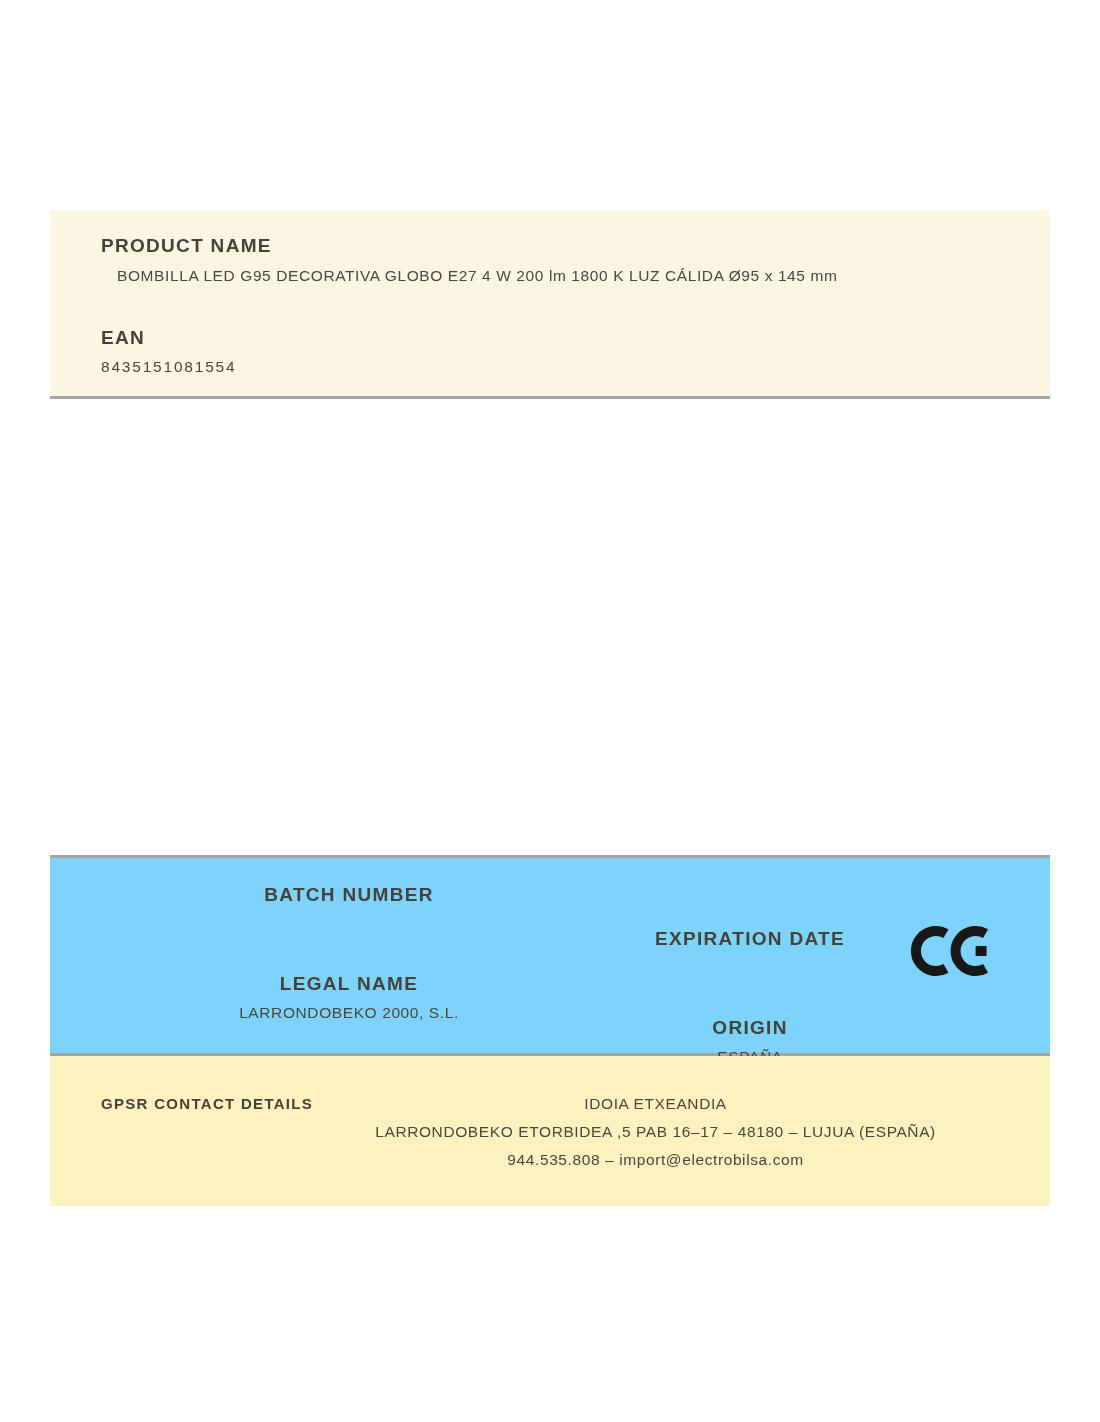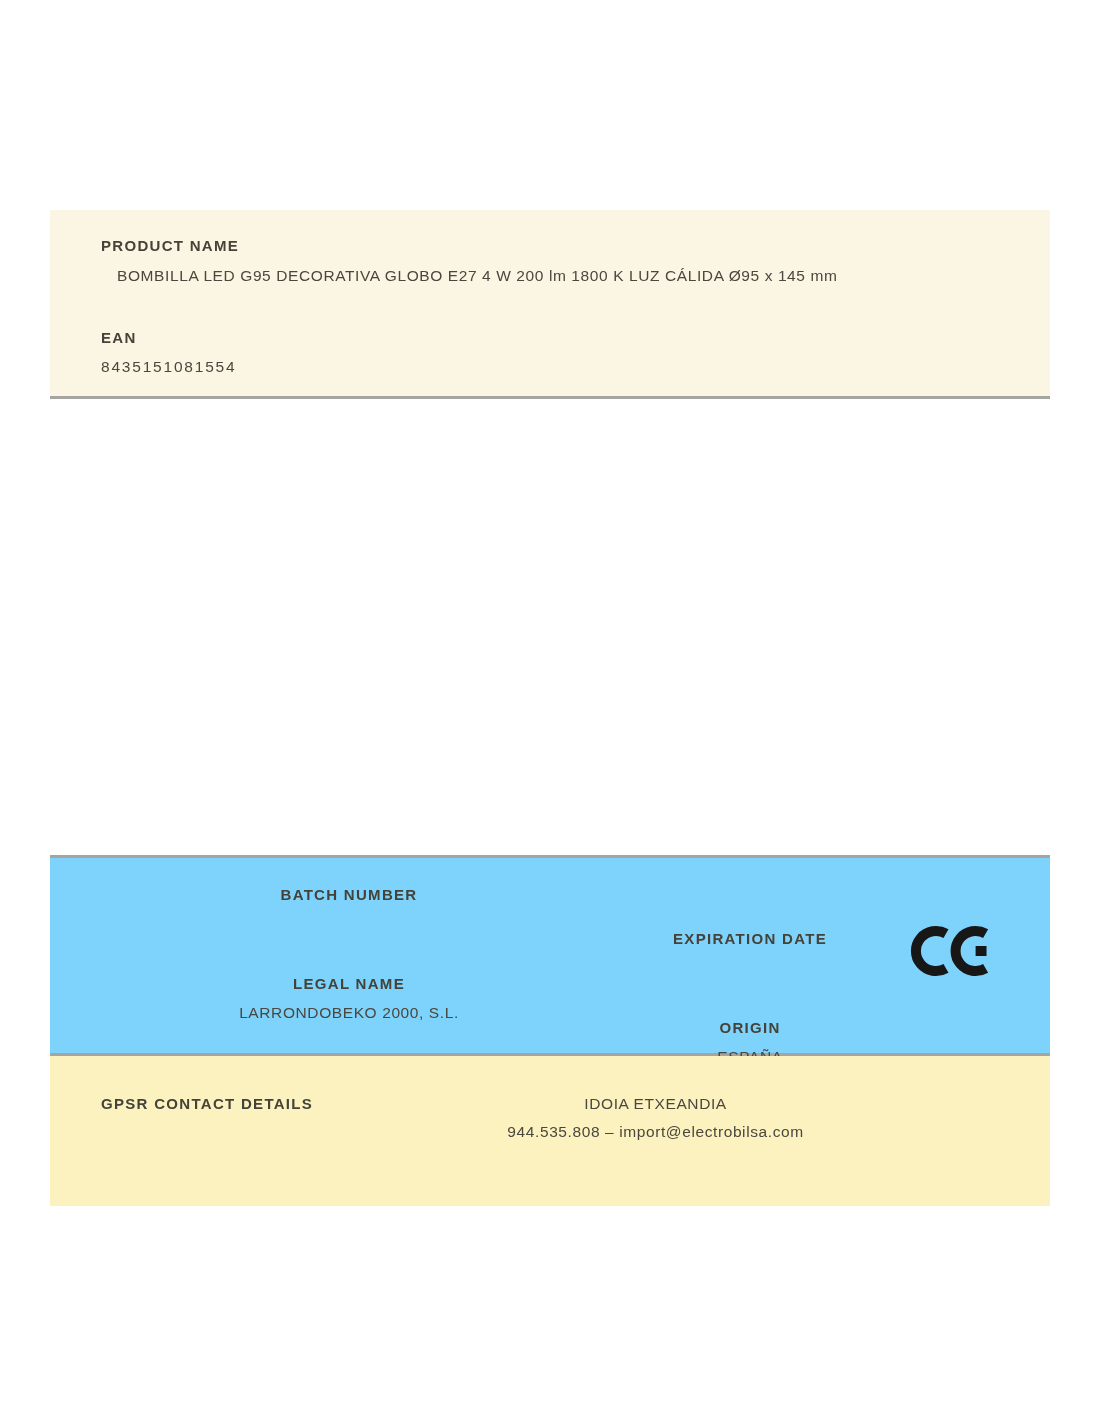--- a/index.html
+++ b/index.html
@@ -24,21 +24,21 @@
   }
   
   #product-panel {
     top: 210px;
     height: 189px;
     background: #FBF6E3;
     border-bottom: 3px solid #A5A5A2;
     padding: 28px 50px 0 51px;
   }
   .h-label {
-    font-size: 15px;
+    font-size: 19px;
     font-weight: 700;
     letter-spacing: 1.3px;
     line-height: 16px;
     color: #454239;
   }
   .v-text {
     font-size: 15.5px;
     font-weight: 400;
     letter-spacing: 0.6px;
     line-height: 17px;
@@ -130,17 +130,18 @@
         <path d="M 83 11.95 A 22 22 0 1 0 83 50.05" fill="none" stroke="#171717" stroke-width="11"></path>
         <path d="M 72 31 H 84" fill="none" stroke="#171717" stroke-width="11"></path>
       </svg>
     </div>
   </section>
 
   <section class="panel" id="gpsr-panel">
     <div class="h-label" id="gpsr-label">GPSR CONTACT DETAILS</div>
     <div id="gpsr-contact">
       <div class="v-text">IDOIA ETXEANDIA</div>
+      <div class="v-text">LARRONDOBEKO ETORBIDEA ,5 PAB 16–17 – 48180 – LUJUA (ESPAÑA)</div>
       <div class="v-text">944.535.808 – import@electrobilsa.com</div>
     </div>
   </section>
 
 </div>
 
 </body></html>

